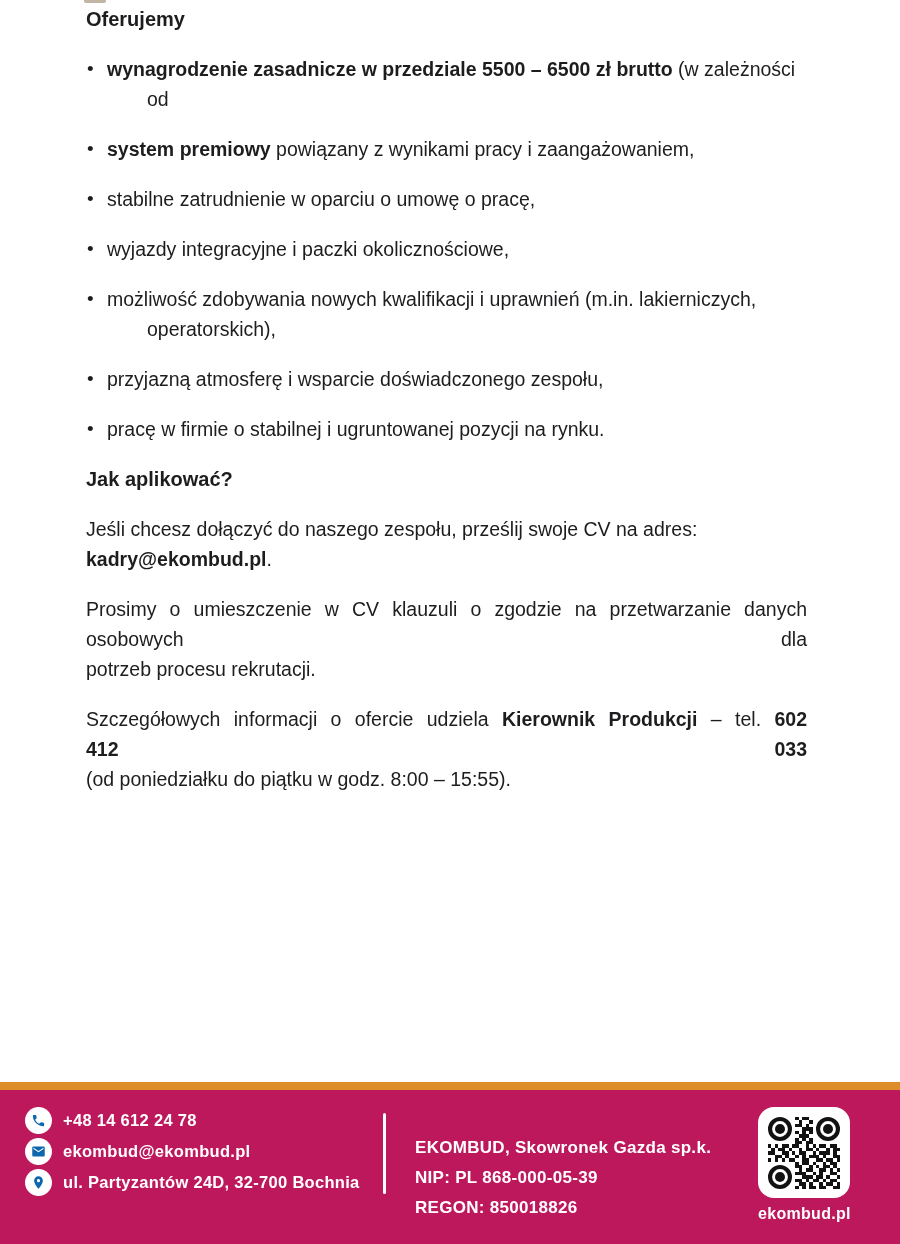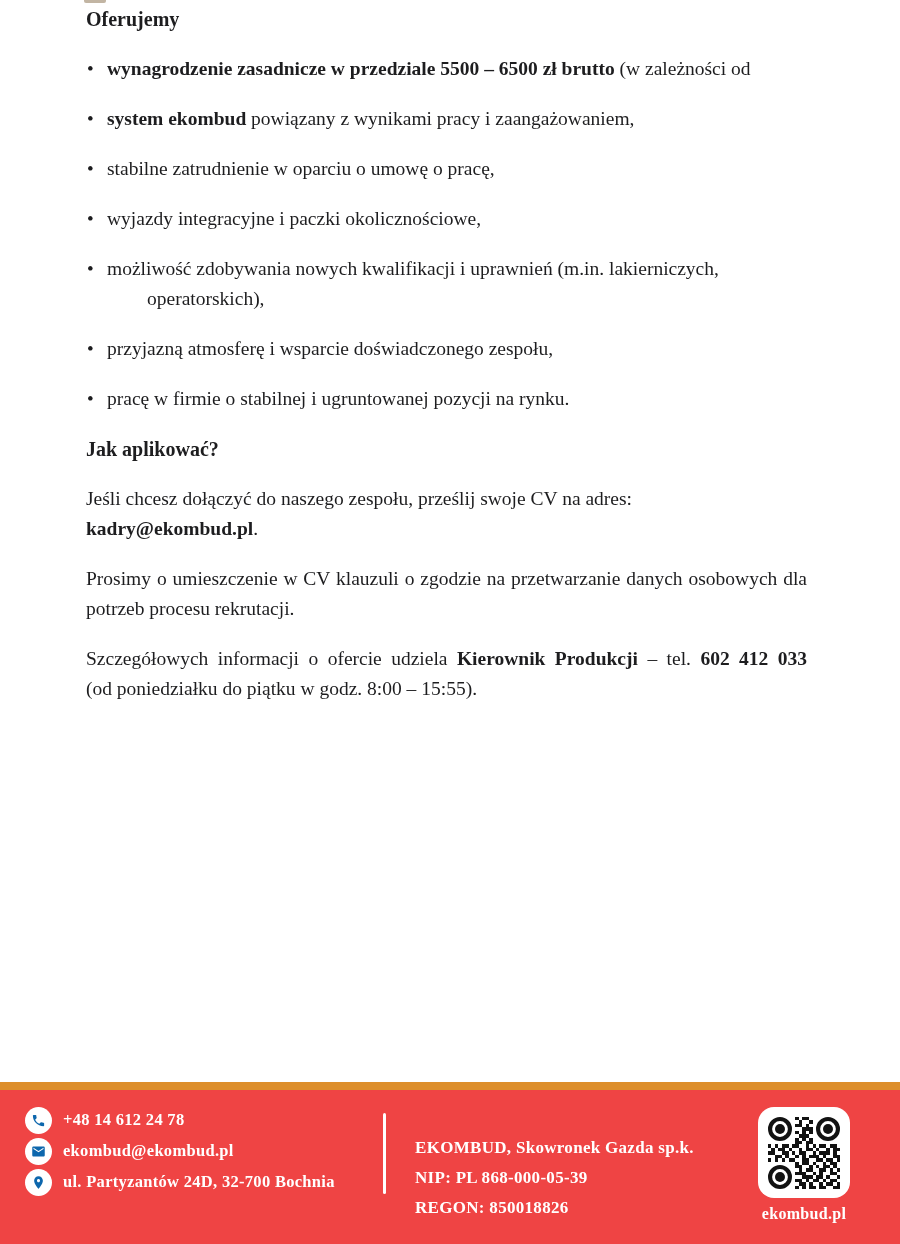--- a/index.html
+++ b/index.html
@@ -3,21 +3,21 @@
 <meta charset="utf-8">
 <style>
   html, body { margin: 0; padding: 0; background: #e9e9e9; }
   * { box-sizing: border-box; }
 
   .page {
     position: relative;
     width: 900px;
     height: 1244px;
     background: #ffffff;
-    font-family: Liberation Serif, serif;
+    font-family: Liberation Sans, sans-serif;
     color: #1d1d1f;
     overflow: hidden;
   }
 
   
   .top-mark {
     position: absolute;
     top: 0; left: 84px;
     width: 22px; height: 3px;
     background: rgba(120, 90, 50, 0.45);
@@ -144,21 +144,21 @@
 
   <main class="content" style="color: rgb(29, 29, 31);">
     <h2>Oferujemy</h2>
     <ul class="benefits">
         <li>
           <span class="dot">•</span>
           <div class="bline first"><span class="seg-b">wynagrodzenie zasadnicze w przedziale 5500 – 6500 zł brutto</span><span> (w zależności od</span></div>
         </li>
         <li>
           <span class="dot">•</span>
-          <div class="bline first"><span class="seg-b">system ekombud</span><span> powiązany z wynikami pracy i zaangażowaniem,</span></div>
+          <div class="bline first"><span class="seg-b">system premiowy</span><span> powiązany z wynikami pracy i zaangażowaniem,</span></div>
         </li>
         <li>
           <span class="dot">•</span>
           <div class="bline first"><span>stabilne zatrudnienie w oparciu o umowę o pracę,</span></div>
         </li>
         <li>
           <span class="dot">•</span>
           <div class="bline first"><span>wyjazdy integracyjne i paczki okolicznościowe,</span></div>
         </li>
         <li>
@@ -185,21 +185,21 @@
         </div>
         <div class="para">
           <div class="pline j"><span>Szczegółowych informacji o ofercie udziela </span><span class="seg-b">Kierownik Produkcji</span><span> – tel. </span><span class="seg-b">602 412&nbsp;033</span></div>
           <div class="pline"><span>(od poniedziałku do piątku w godz. 8:00 – 15:55).</span></div>
         </div>
       </div>
   </main>
 
   <div class="footer-accent" style="background: rgb(221, 142, 43);"></div>
 
-  <footer class="site-footer" style="background: #ef4444;">
+  <footer class="site-footer" style="background: #be185d;">
 
     <div class="f-left">
       <div class="f-row">
         <span class="icon-circle">
           <svg width="15" height="15" viewBox="0 0 24 24" class="glyph">
             <path d="M6.62 10.79c1.44 2.83 3.76 5.14 6.59 6.59l2.2-2.2c.27-.27.67-.36 1.02-.24 1.12.37 2.33.57 3.57.57.55 0 1 .45 1 1V20c0 .55-.45 1-1 1-9.39 0-17-7.61-17-17 0-.55.45-1 1-1h3.5c.55 0 1 .45 1 1 0 1.25.2 2.45.57 3.57.11.35.03.74-.25 1.02l-2.2 2.2z" fill="#0d67ad"></path>
           </svg>
         </span>
         <span class="txt">+48 14 612 24 78</span>
       </div>

